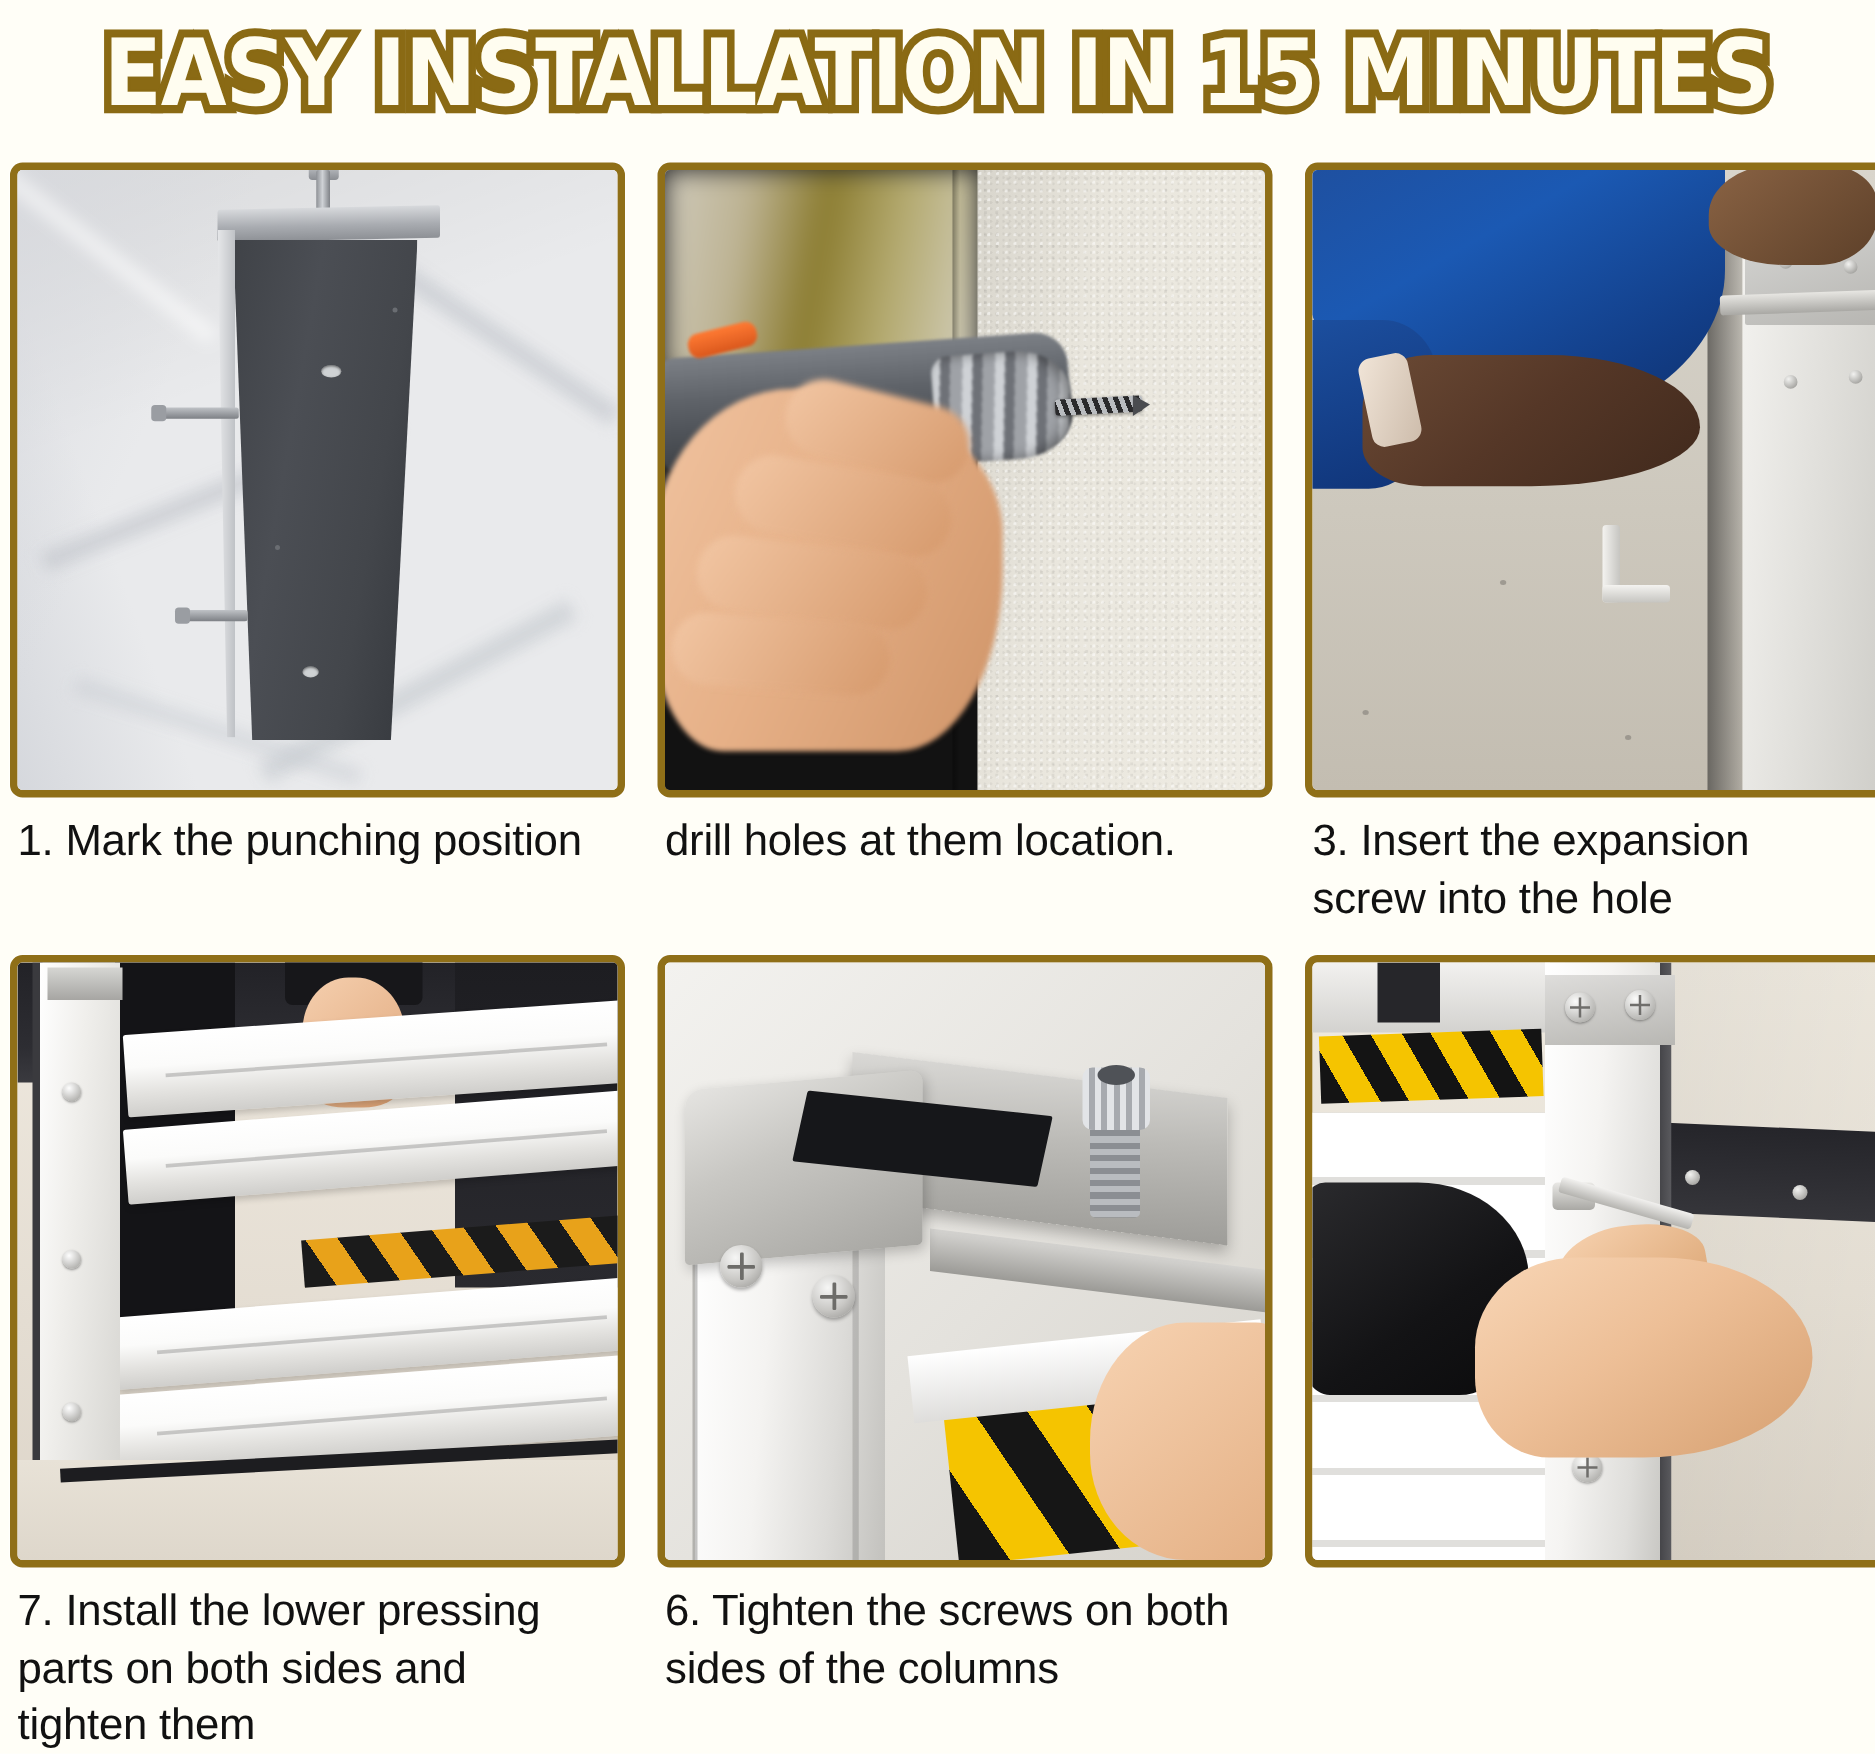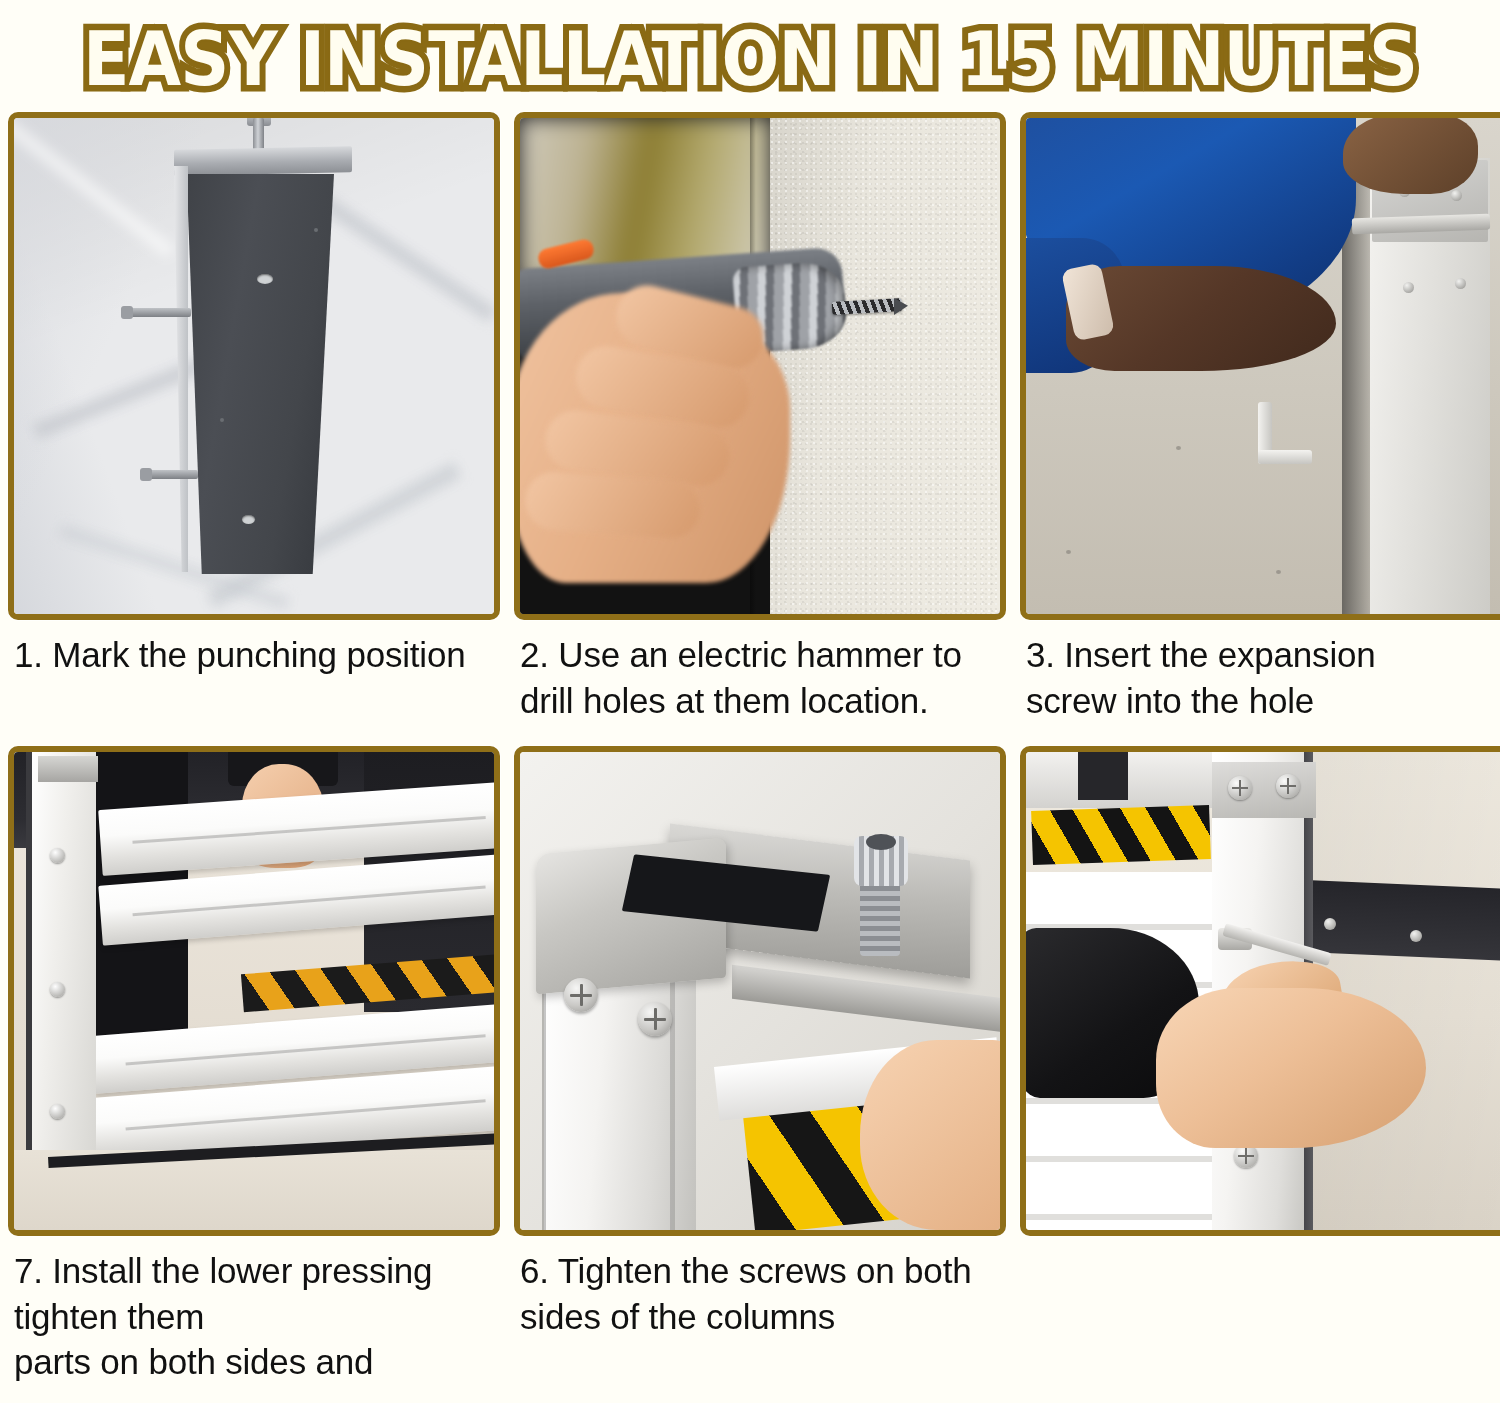--- a/index.html
+++ b/index.html
@@ -39,27 +39,27 @@
     transform: scaleX(0.92);
     transform-origin: center;
     white-space: nowrap;
     text-shadow: 0 0 2px rgba(138,106,20,.35);
   }
 
   
   .grid {
     position: absolute;
     left: 8px;
-    top: 112px;
+    top: 130px;
     width: 1484px;
     height: 1265px;
     display: grid;
     grid-template-columns: 492px 492px 492px;
     grid-template-rows: 508px 126px 490px 140px;
-    column-gap: 14px;
+    column-gap: 26px;
   }
   .cell-photo { position: relative; }
   .cell-cap   { position: relative; }
 
   
   .frame {
     width: 100%;
     height: 100%;
     box-sizing: border-box;
     border: 6px solid #8f6f18;
@@ -660,21 +660,20 @@
   </div>
 
   <div class="cell-cap">
     <div class="caption">
       <span class="ln">1. Mark the punching position</span>
     </div>
   </div>
 
   <div class="cell-cap">
     <div class="caption">
-      <span class="ln">2. Use an electric hammer to</span>
       <span class="ln">drill holes at them location.</span>
     </div>
   </div>
 
   <div class="cell-cap">
     <div class="caption">
       <span class="ln">3. Insert the expansion</span>
       <span class="ln">screw into the hole</span>
     </div>
   </div>
@@ -760,22 +759,22 @@
         <div class="p6-thumb"></div>
         <div class="p6-hand"></div>
       </div>
     </div>
   </div>
 
 
   <div class="cell-cap">
     <div class="caption">
       <span class="ln">7. Install the lower pressing</span>
+      <span class="ln">parts on both sides and</span>
       <span class="ln">tighten them</span>
-      <span class="ln">parts on both sides and</span>
     </div>
   </div>
 
   <div class="cell-cap">
     <div class="caption">
       <span class="ln">6. Tighten the screws on both</span>
       <span class="ln">sides of the columns</span>
     </div>
   </div>
 

